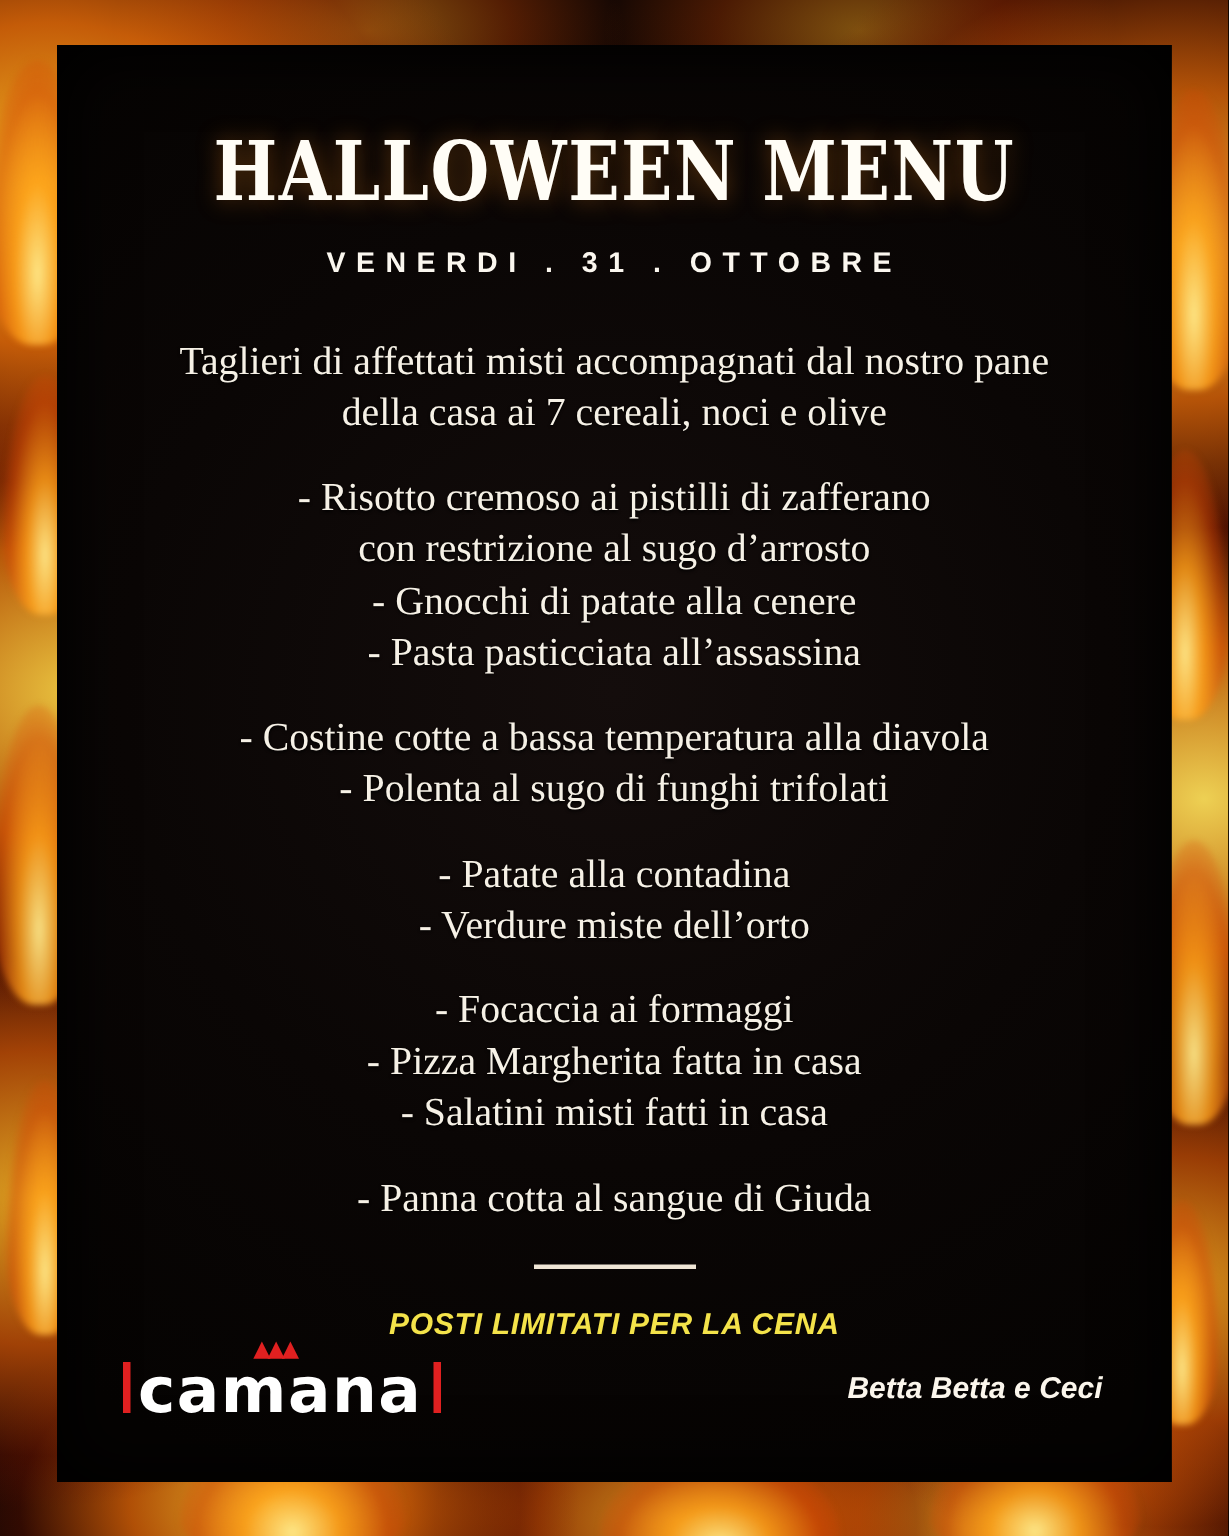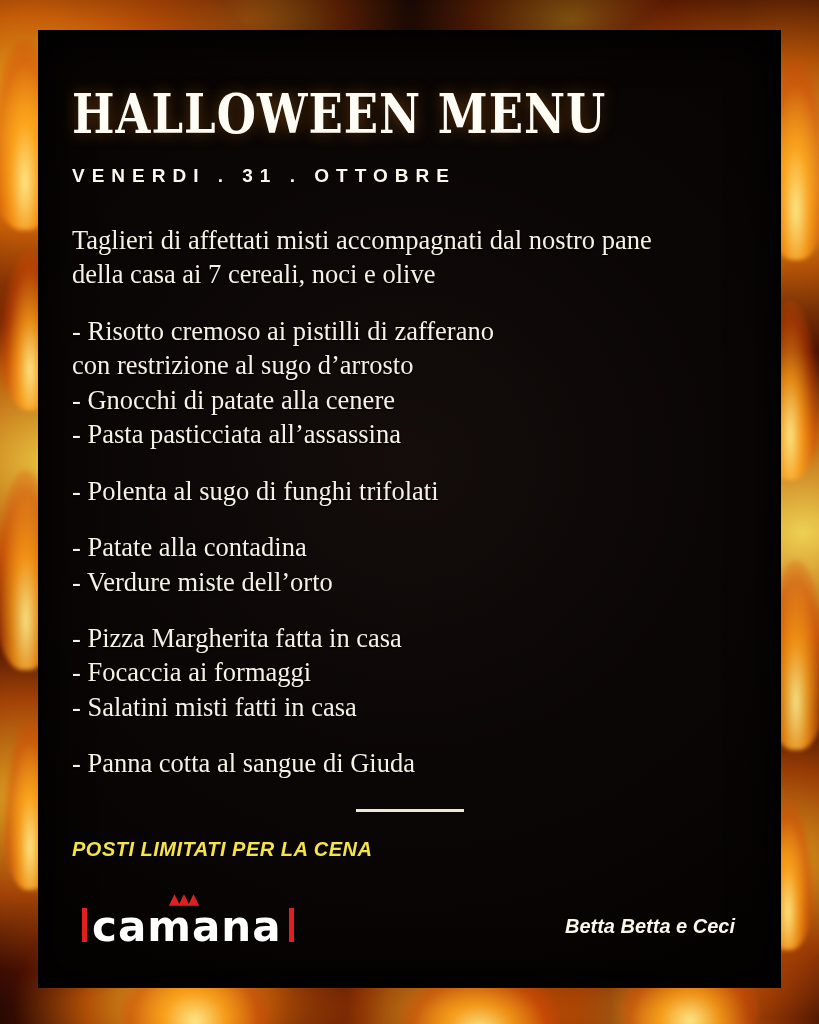--- a/index.html
+++ b/index.html
@@ -61,21 +61,21 @@
     background:
       radial-gradient(ellipse 80% 60% at 50% 45%, #140d0c 0%, #0a0605 55%, #050302 100%);
     box-shadow: 0 0 40px 10px rgba(0,0,0,0.9) inset;
   }
 
   .content {
     position: absolute;
     inset: 0;
     padding: 34px 34px 0 34px;
     box-sizing: border-box;
-    text-align: left;
+    text-align: center;
     color: #f4ece0;
   }
 
   .title {
     font-family: "DejaVu Serif", serif;
     font-weight: 700;
     font-size: 45px;
     letter-spacing: 1px;
     color: #fffdf6;
     text-shadow: 0 0 14px rgba(255,140,30,0.35);
@@ -225,31 +225,32 @@
         </div>
 
         <div class="group">
           <div class="line">- Risotto cremoso ai pistilli di zafferano</div>
           <div class="line">con restrizione al sugo d’arrosto</div>
           <div class="line">- Gnocchi di patate alla cenere</div>
           <div class="line">- Pasta pasticciata all’assassina</div>
         </div>
 
         <div class="group">
+          <div class="line">- Costine cotte a bassa temperatura alla diavola</div>
           <div class="line">- Polenta al sugo di funghi trifolati</div>
         </div>
 
         <div class="group">
           <div class="line">- Patate alla contadina</div>
           <div class="line">- Verdure miste dell’orto</div>
         </div>
 
         <div class="group">
+          <div class="line">- Focaccia ai formaggi</div>
           <div class="line">- Pizza Margherita fatta in casa</div>
-          <div class="line">- Focaccia ai formaggi</div>
           <div class="line">- Salatini misti fatti in casa</div>
         </div>
 
         <div class="group">
           <div class="line">- Panna cotta al sangue di Giuda</div>
         </div>
 
       </div>
 
       <div class="divider"></div>

